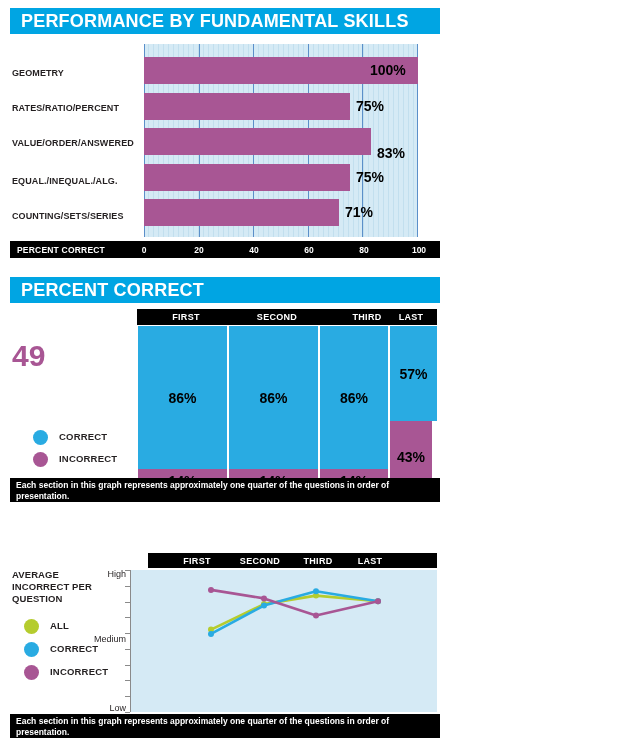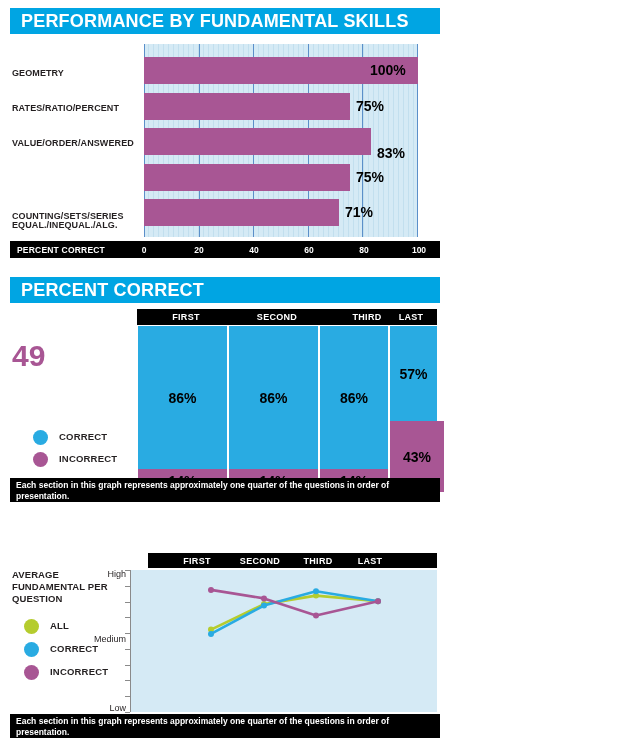--- a/index.html
+++ b/index.html
@@ -284,21 +284,21 @@
       <div class="vgrid-major" style="left: 55px;"></div>
       <div class="vgrid-major" style="left: 109px;"></div>
       <div class="vgrid-major" style="left: 164px;"></div>
       <div class="vgrid-major" style="left: 218px;"></div>
       <div class="vgrid-major" style="left: 273px;"></div>
     </div>
 
   <div class="skills-rowlabel" style="left:12px; top:68px;">GEOMETRY</div>
   <div class="skills-rowlabel" style="left:12px; top:103px;">RATES/RATIO/PERCENT</div>
   <div class="skills-rowlabel" style="left:12px; top:138px;">VALUE/ORDER/ANSWERED</div>
-  <div class="skills-rowlabel" style="left:12px; top:176px;margin-top:44px;">EQUAL./INEQUAL./ALG.</div>
+  <div class="skills-rowlabel" style="left:12px; top:176px;">EQUAL./INEQUAL./ALG.</div>
   <div class="skills-rowlabel" style="left:12px; top:211px;">COUNTING/SETS/SERIES</div>
 
   <div id="skills-bars-layer">
       <div class="skills-bar" style="left: 144px; top: 57px; width: 274px; height: 27px; position: absolute;"></div>
       <div class="skills-value" style="left: 370px; top: 62px;">100%</div>
       <div class="skills-bar" style="left: 144px; top: 93px; width: 206px; height: 27px; position: absolute;"></div>
       <div class="skills-value" style="left: 356px; top: 98px;">75%</div>
       <div class="skills-bar" style="left: 144px; top: 128px; width: 227px; height: 27px; position: absolute;"></div>
       <div class="skills-value" style="left: 377px; top: 133px; margin-top: 12px;">83%</div>
       <div class="skills-bar" style="left: 144px; top: 164px; width: 206px; height: 27px; position: absolute;"></div>
@@ -354,34 +354,34 @@
       </div>
       <div class="pc-seg correct" style="left: 320px; width: 68px; top: 326px; height: 143px;">
         <span class="seg-label">86%</span>
       </div>
       <div class="pc-seg incorrect" style="left: 320px; width: 68px; top: 469px; height: 23px;">
         <span class="seg-label">14%</span>
       </div>
       <div class="pc-seg correct" style="left: 390px; width: 47px; top: 326px; height: 95px;">
         <span class="seg-label">57%</span>
       </div>
-      <div class="pc-seg incorrect" style="left: 390px; width: 54px; top: 421px; height: 71px;">
+      <div class="pc-seg incorrect" style="left: 390px; width: 42px; top: 421px; height: 71px;">
         <span class="seg-label">43%</span>
       </div>
       <div style="position: absolute; background: rgb(255, 255, 255); left: 227px; top: 326px; width: 2px; height: 166px;"></div>
       <div style="position: absolute; background: rgb(255, 255, 255); left: 318px; top: 326px; width: 2px; height: 166px;"></div>
       <div style="position: absolute; background: rgb(255, 255, 255); left: 388px; top: 326px; width: 2px; height: 166px;"></div>
     </div>
 
   <div class="caption-bar" style="top:478px; height:24px;">Each section in this graph represents approximately one quarter of the questions in order of presentation.</div>
 
 
   <div class="ad-sidetext" style="left:12px; top:569px;">
     <div>AVERAGE</div>
-    <div>FUNDAMENTAL PER</div>
+    <div>INCORRECT PER</div>
     <div>QUESTION</div>
   </div>
 
   <div class="legend-row" style="left:24px; top:619px; width:120px; height:17px;text-align:center;">
     <span class="legend-dot" style="background:#b5cc2e;"></span>
     <span class="legend-text">ALL</span>
   </div>
   <div class="legend-row" style="left:24px; top:642px; width:120px; height:17px;">
     <span class="legend-dot" style="background:#29abe2;"></span>
     <span class="legend-text">CORRECT</span>

